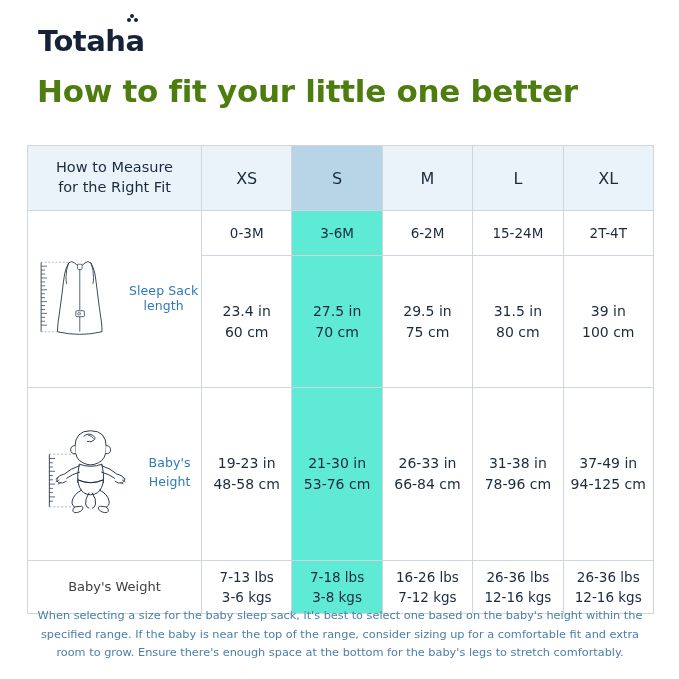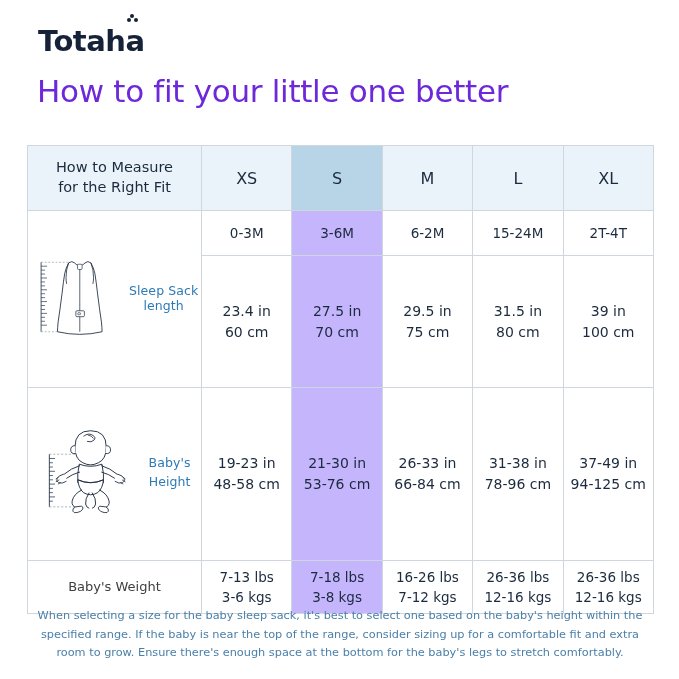--- a/index.html
+++ b/index.html
@@ -48,22 +48,22 @@
     box-shadow: 7px 0 0 #152238, 3px -4px 0 #152238;
   }
 
   
   .headline {
     position: absolute;
     left: 37px;
     top: 73px;
     font-family: "DejaVu Sans", sans-serif;
     font-size: 31px;
-    font-weight: 400;
-    color: #6d28d9;
+    font-weight: 700;
+    color: #4d7c0f;
     letter-spacing: -0.3px;
     white-space: nowrap;
   }
 
   
   .chart {
     position: absolute;
     left: 27px;
     top: 145px;
     width: 626px;
@@ -96,21 +96,21 @@
     padding: 0 20px;
   }
   .hdr th.sel { background: #b8d5e8; }
 
   
   .r-age td { height: 44px; font-size: 13.5px; }
   .r-len td { height: 131px; font-size: 14px; line-height: 1.5; }
   .r-hgt td { height: 160px; font-size: 14px; line-height: 1.5; }
   .r-wgt td { height: 52px;  font-size: 13.5px; line-height: 1.5; }
 
-  td.sel { background: #c4b5fd; margin-left: 44px; }
+  td.sel { background: #5eead4; margin-left: 44px; }
 
   
   td.illus {
     padding: 4px 0 8px 0;
     vertical-align: middle;
   }
   .illus-wrap {
     display: flex;
     flex-direction: row;
     align-items: center;

